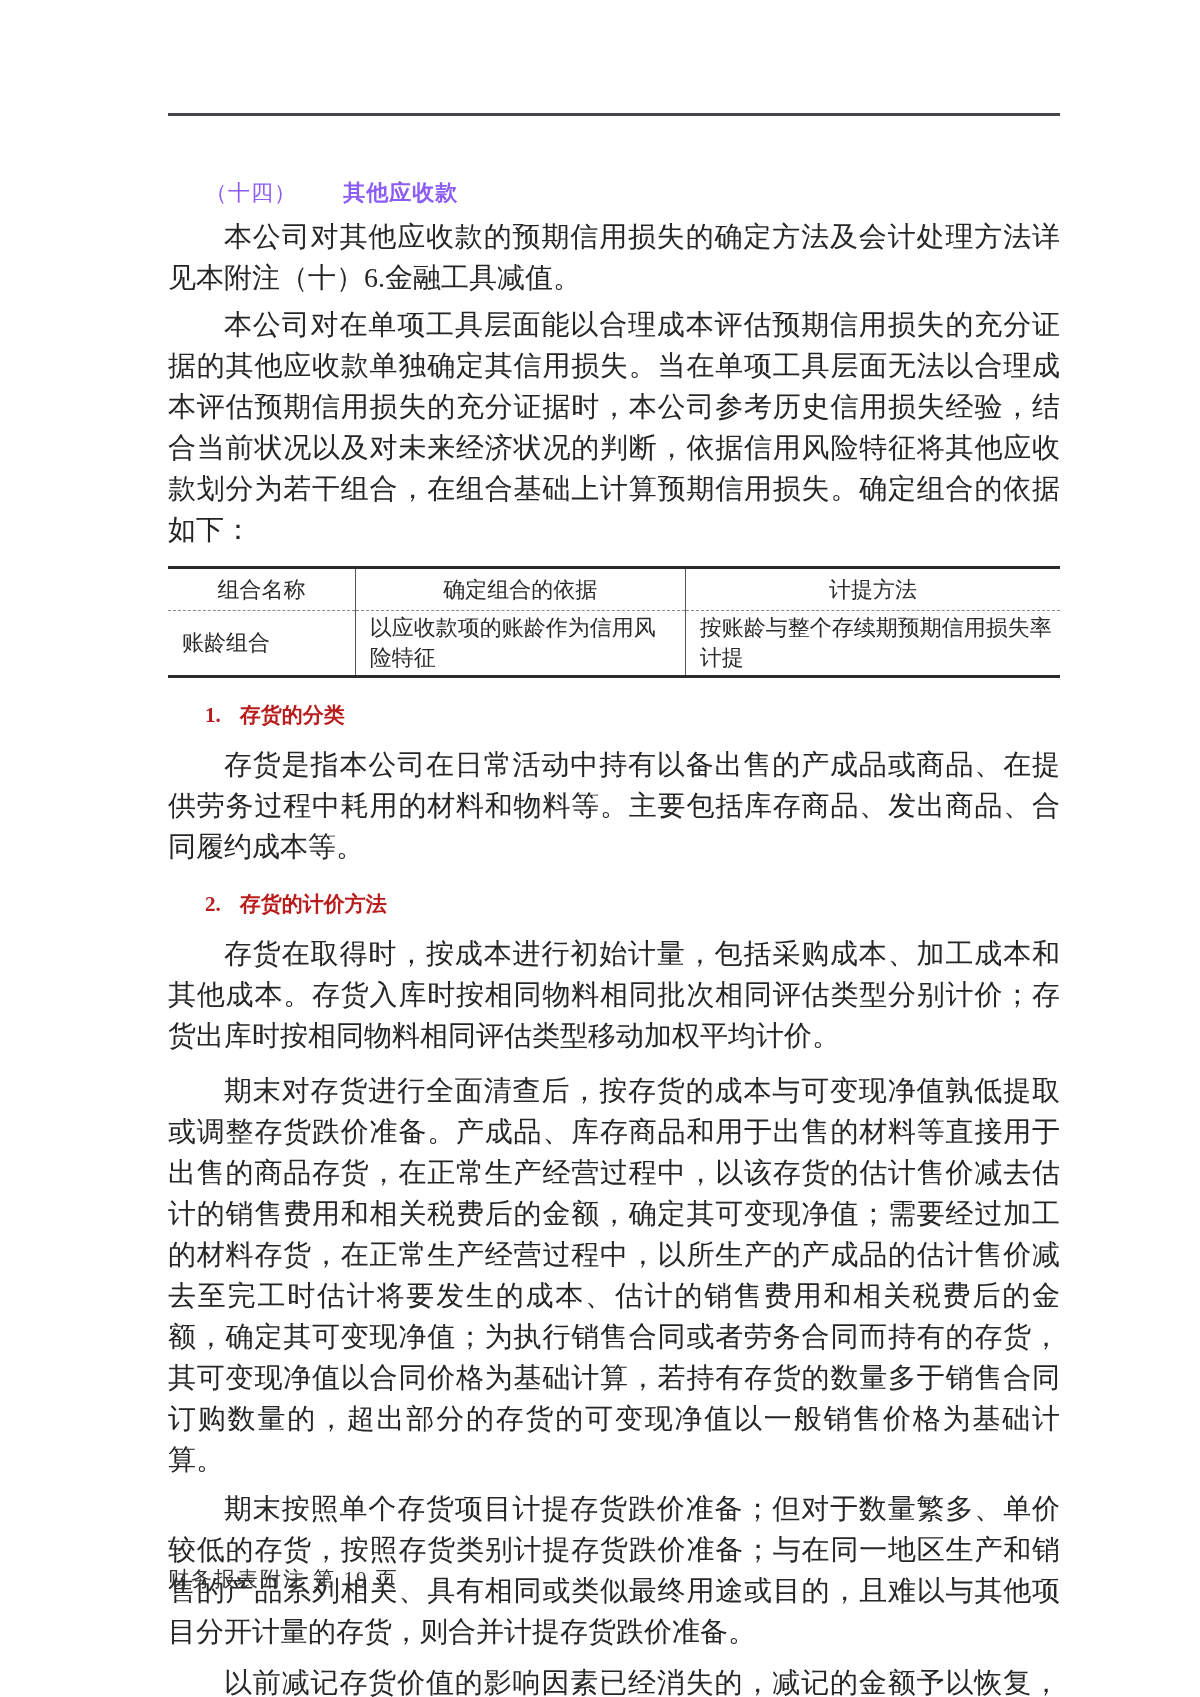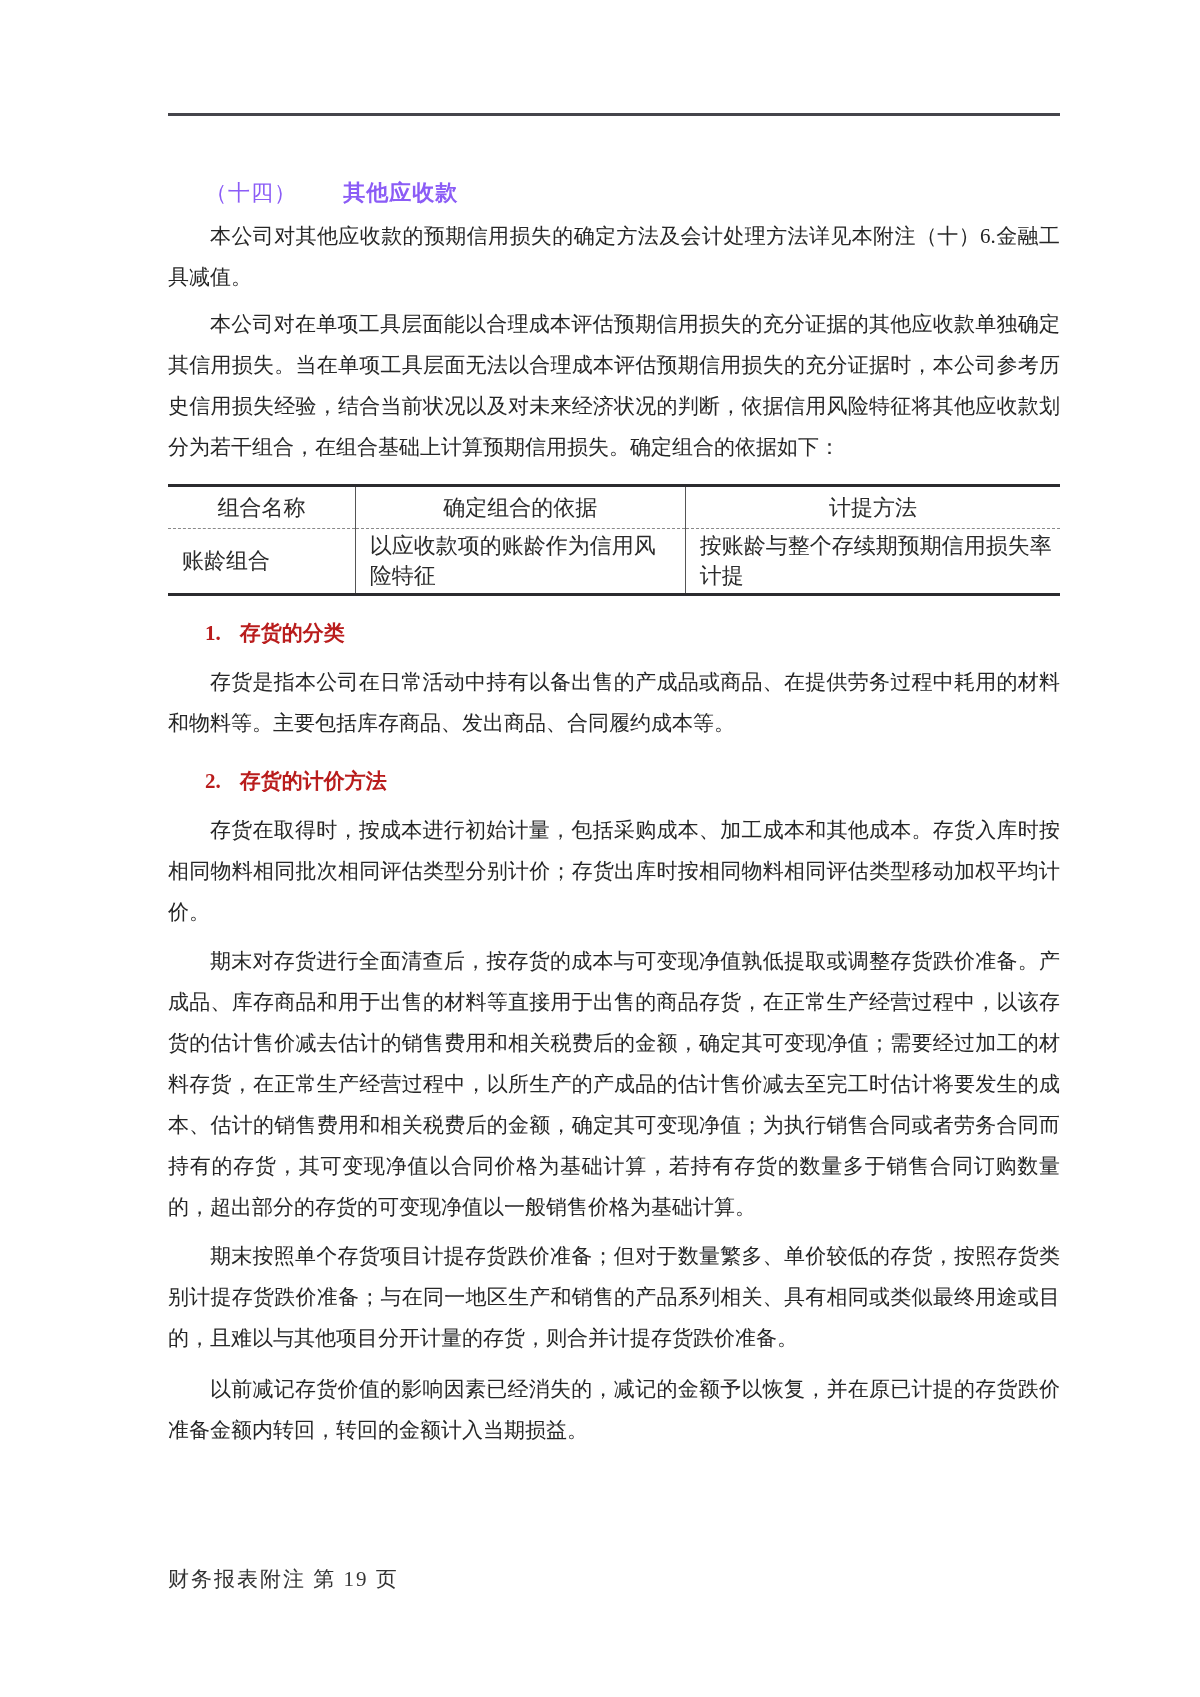--- a/index.html
+++ b/index.html
@@ -51,21 +51,21 @@
     font-size: 21px;
     line-height: 30px;
     font-weight: 700;
     color: #b91c1c;
   }
   .sub-heading .sub-num {
     margin-right: 0.9em;
   }
   .body-para {
     margin: 6px 0 0 0;
-    font-size: 21px;
+    font-size: 28px;
     line-height: 41px;
     text-align: justify;
     text-justify: inter-ideograph;
     text-indent: 2em;
     color: #262626;
   }
   .grouping-table {
     width: 100%;
     margin: 16px 0 10px 0;
     border-collapse: collapse;
@@ -147,21 +147,21 @@
     <h3 class="sub-heading">
       <span class="sub-num">1.</span><span>存货的分类</span>
     </h3>
     <p class="body-para" style="margin-top:14px;">存货是指本公司在日常活动中持有以备出售的产成品或商品、在提供劳务过程中耗用的材料和物料等。主要包括库存商品、发出商品、合同履约成本等。</p>
 
     <h3 class="sub-heading">
       <span class="sub-num">2.</span><span>存货的计价方法</span>
     </h3>
     <p class="body-para" style="margin-top:14px;">存货在取得时，按成本进行初始计量，包括采购成本、加工成本和其他成本。存货入库时按相同物料相同批次相同评估类型分别计价；存货出库时按相同物料相同评估类型移动加权平均计价。</p>
 
-    <p class="body-para" style="margin-top:8px;">期末对存货进行全面清查后，按存货的成本与可变现净值孰低提取或调整存货跌价准备。产成品、库存商品和用于出售的材料等直接用于出售的商品存货，在正常生产经营过程中，以该存货的估计售价减去估计的销售费用和相关税费后的金额，确定其可变现净值；需要经过加工的材料存货，在正常生产经营过程中，以所生产的产成品的估计售价减去至完工时估计将要发生的成本、估计的销售费用和相关税费后的金额，确定其可变现净值；为执行销售合同或者劳务合同而持有的存货，其可变现净值以合同价格为基础计算，若持有存货的数量多于销售合同订购数量的，超出部分的存货的可变现净值以一般销售价格为基础计算。</p>
+    <p class="body-para" style="margin-top:14px;">期末对存货进行全面清查后，按存货的成本与可变现净值孰低提取或调整存货跌价准备。产成品、库存商品和用于出售的材料等直接用于出售的商品存货，在正常生产经营过程中，以该存货的估计售价减去估计的销售费用和相关税费后的金额，确定其可变现净值；需要经过加工的材料存货，在正常生产经营过程中，以所生产的产成品的估计售价减去至完工时估计将要发生的成本、估计的销售费用和相关税费后的金额，确定其可变现净值；为执行销售合同或者劳务合同而持有的存货，其可变现净值以合同价格为基础计算，若持有存货的数量多于销售合同订购数量的，超出部分的存货的可变现净值以一般销售价格为基础计算。</p>
     <p class="body-para" style="margin-top:8px;">期末按照单个存货项目计提存货跌价准备；但对于数量繁多、单价较低的存货，按照存货类别计提存货跌价准备；与在同一地区生产和销售的产品系列相关、具有相同或类似最终用途或目的，且难以与其他项目分开计量的存货，则合并计提存货跌价准备。</p>
     <p class="body-para" style="margin-top:10px;">以前减记存货价值的影响因素已经消失的，减记的金额予以恢复，并在原已计提的存货跌价准备金额内转回，转回的金额计入当期损益。</p>
 
   </div>
 
   <div class="page-footer">财务报表附注 第 19 页</div>
 
 </div>
 
 </body></html>

